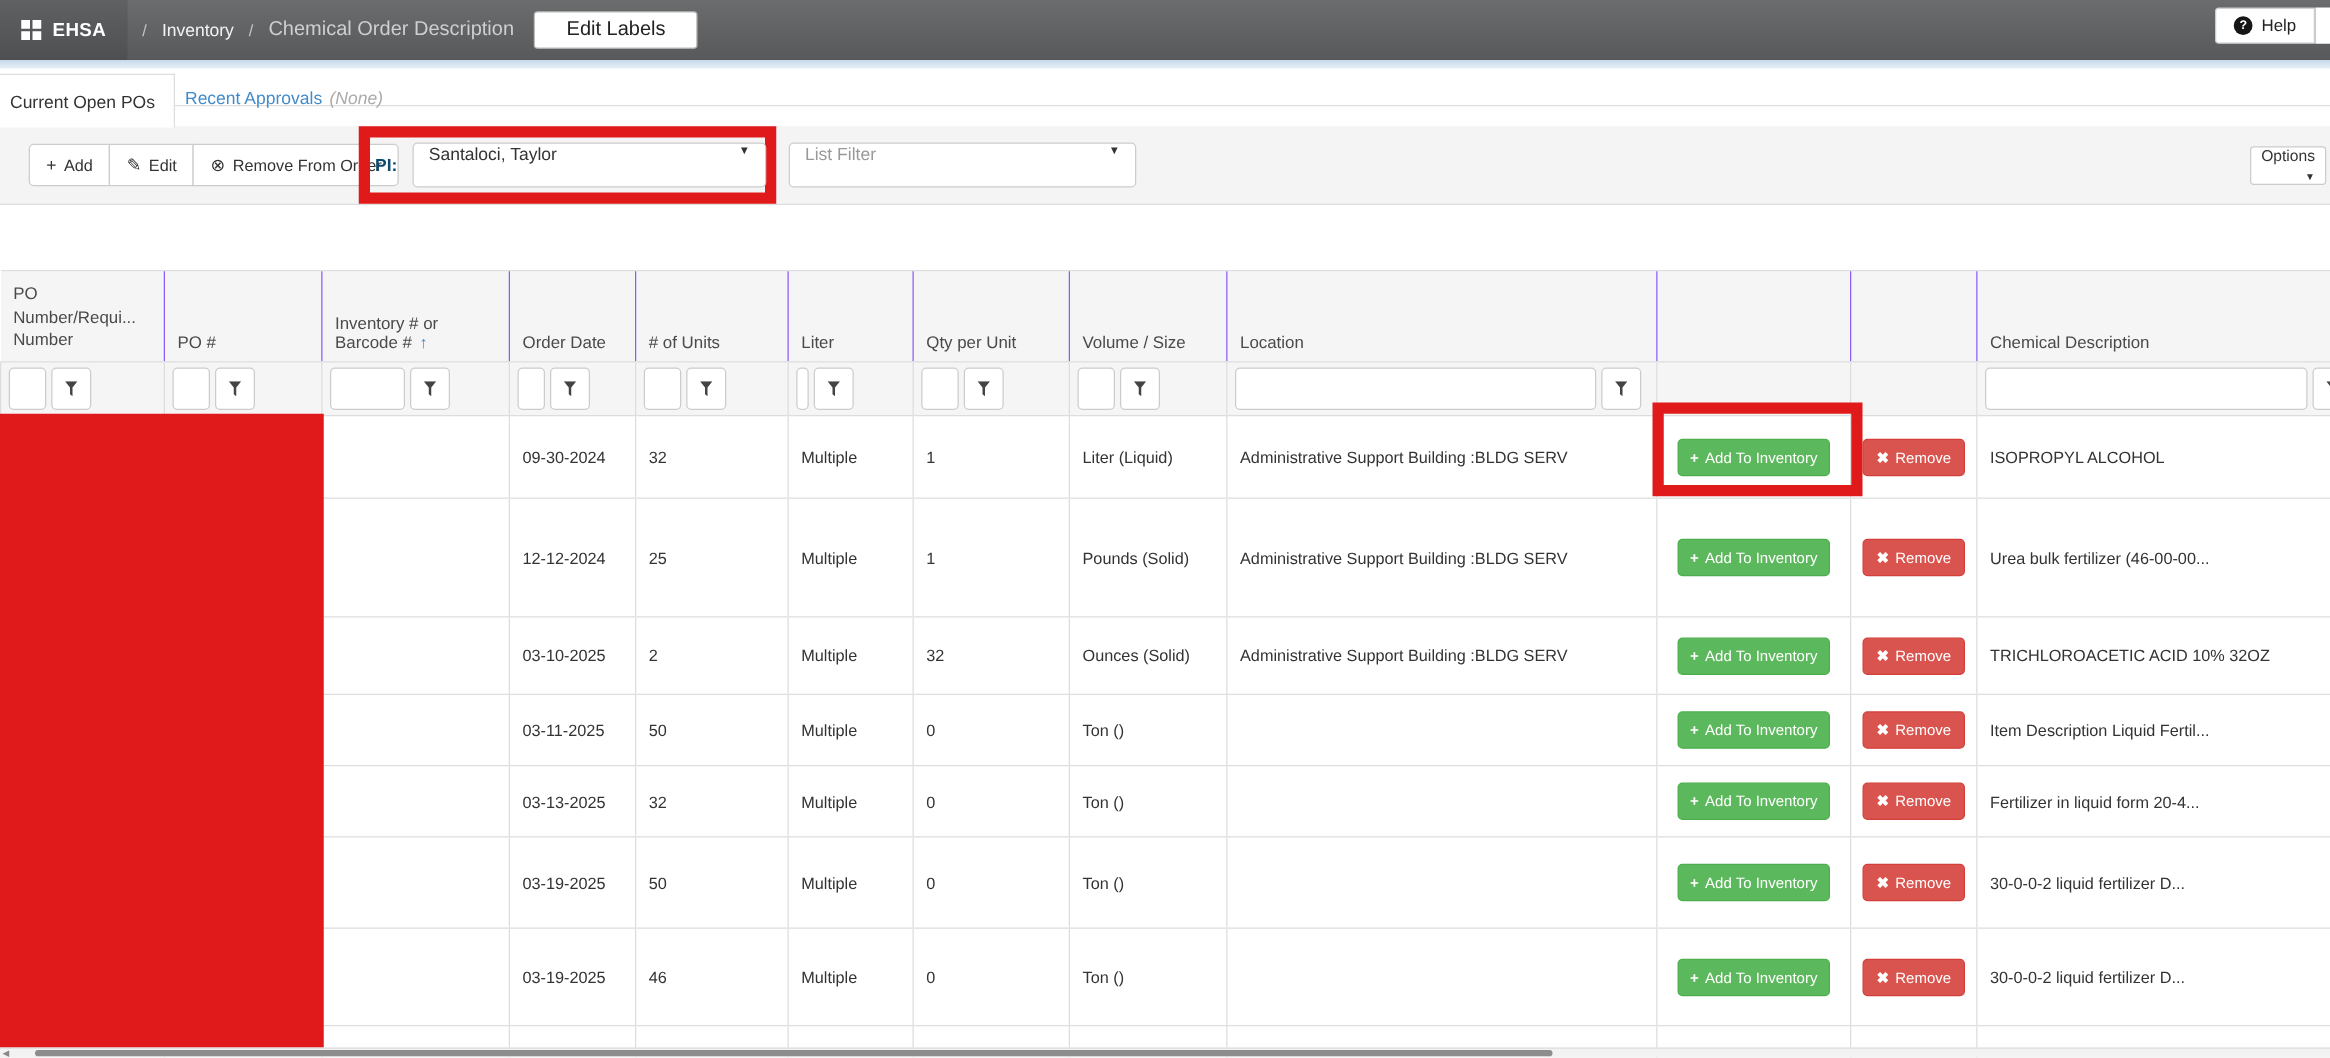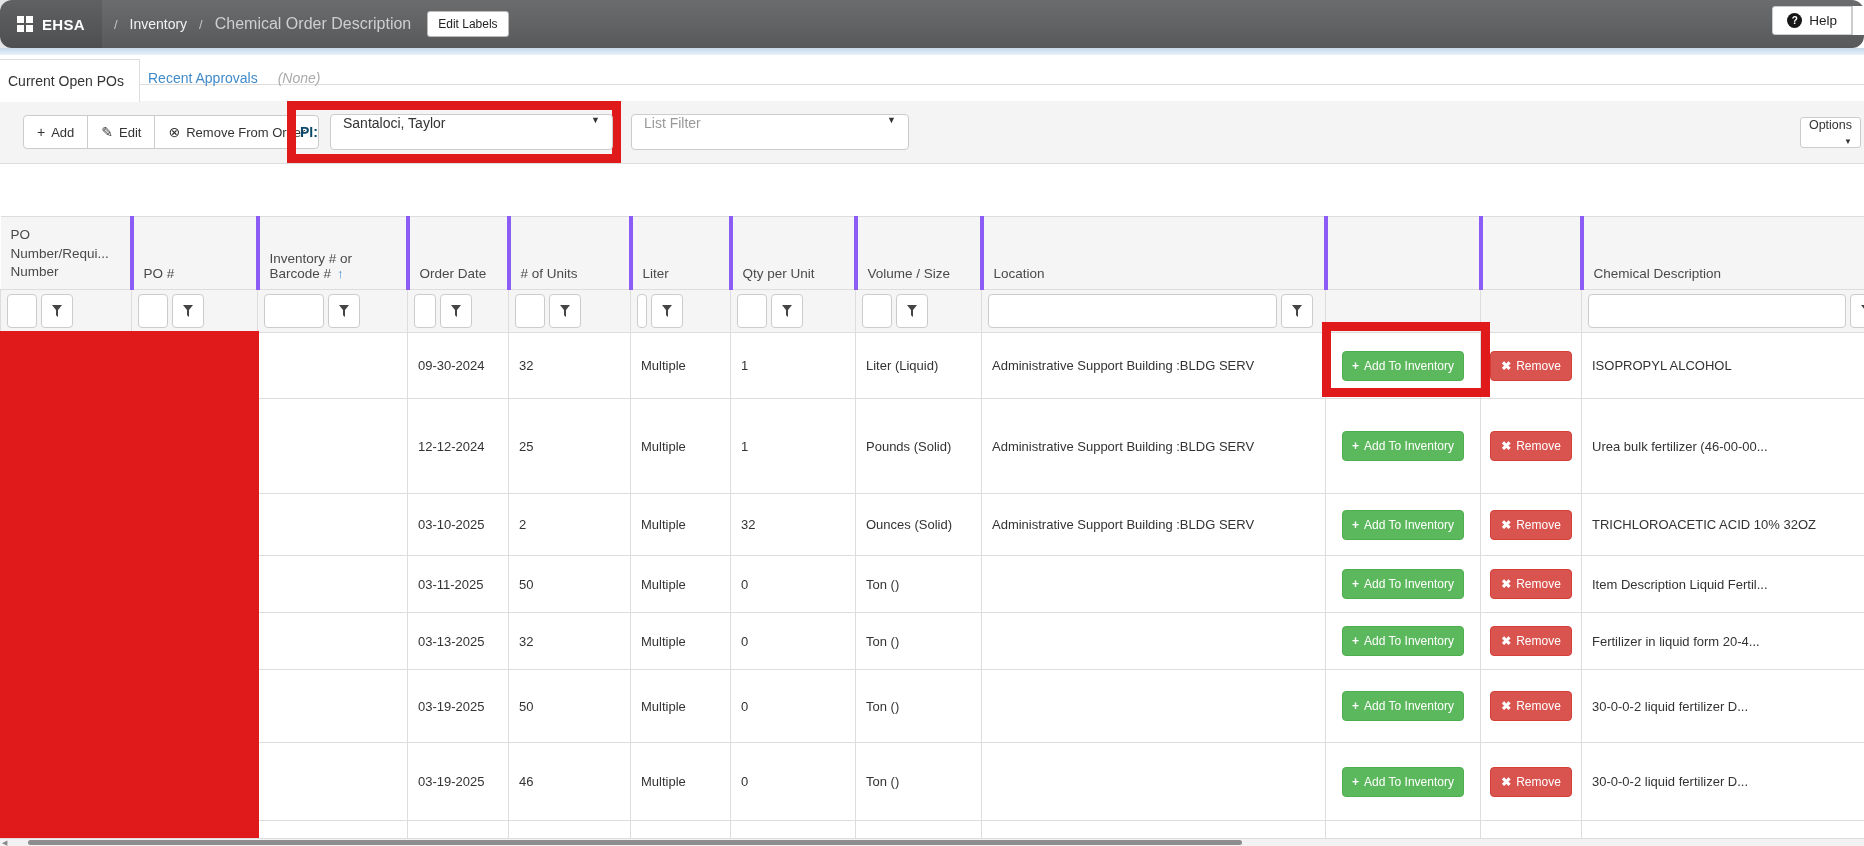--- a/index.html
+++ b/index.html
@@ -4,52 +4,52 @@
 <style>
   * { margin:0; padding:0; box-sizing:border-box; }
   html,body { background:#e8e8e8; }
   .screen {
     position:relative; width:1864px; height:846px; overflow:hidden;
     background:#fff; font-family:"Liberation Sans", sans-serif; color:#333;
   }
   
   .topbar {
     position:absolute; top:0; left:0; right:0; height:48px;
-    background:linear-gradient(#6a6c6e,#57595b); display:flex; align-items:center;border-radius:12px;
+    background:linear-gradient(#6a6c6e,#57595b); display:flex; align-items:center;
   }
   .brand { display:flex; align-items:center; gap:9px; height:100%; padding:0 17px; background:rgba(0,0,0,.10); }
   .grid-icon { display:grid; grid-template-columns:7px 7px; grid-template-rows:7px 7px; gap:2px; }
   .grid-icon i { background:#fff; }
   .brand-name { color:#fff; font-weight:bold; font-size:15px; letter-spacing:.3px; }
   .crumb-sep { color:#c3c5c7; margin:0 12px; font-size:13px; }
   .crumb { color:#f2f3f4; font-size:14px; }
   .page-title { color:#cdcfd1; font-size:16px; }
   .edit-labels-btn {
     margin-left:16px; background:#fff; border:1px solid #bbb; border-radius:3px;
-    font-size:12px; padding:5px 10px; color:#222; cursor:pointer;
+    font-size:16px; padding:5px 25px; color:#222; cursor:pointer;
   }
   .topbar-right { position:absolute; right:-26px; top:6px; display:flex; }
   .help-btn {
     background:#fff; border:1px solid #ccc; border-radius:3px 0 0 3px; padding:6px 14px;
     font-size:13.5px; color:#222; display:flex; align-items:center; gap:7px; cursor:pointer;
   }
   .help-icon { width:15px; height:15px; border-radius:50%; background:#161616; color:#fff; font-size:10px;
     font-weight:bold; display:flex; align-items:center; justify-content:center; }
   .edge-sliver { width:38px; background:#fff; border-left:1px solid #ccc; border-radius:0 3px 3px 0; }
   
   .bluebar { position:absolute; top:48px; left:0; right:0; height:7px; background:linear-gradient(#c6d8ea,#e9f2f9); }
   
   .tabs { position:absolute; top:55px; left:0; right:0; height:30px; background:#fff; border-bottom:1px solid #ddd; }
   .tab-active {
     position:absolute; left:-8px; top:4px; height:43px; padding:0 15px; background:#fff;
     border:1px solid #ddd; border-bottom:none; display:flex; align-items:center;
     font-size:14px; color:#333; z-index:2; cursor:pointer;
   }
   .tab-inactive { position:absolute; left:148px; top:15px; font-size:14px; color:#428bca; cursor:pointer; }
-  .tab-suffix { color:#aaa; font-style:italic; margin-left:16px; }
+  .tab-suffix { color:#aaa; font-style:italic; margin-left:2px; }
   
   .toolbar { position:absolute; top:101px; left:0; right:0; height:63px; background:#f4f4f4; border-bottom:1px solid #ddd; }
   .btn-group { position:absolute; left:23px; top:14px; display:flex; }
   .tb-btn { background:#fff; border:1px solid #ccc; height:34px; padding:0 13px; margin-left:-1px;
     display:flex; align-items:center; gap:6px; font-size:13px; color:#333; cursor:pointer; white-space:nowrap; }
   .tb-btn:first-child { border-radius:4px 0 0 4px; margin-left:0; }
   .tb-btn:last-child { border-radius:0 4px 4px 0; }
   .tb-ico { font-size:14px; color:#333; }
   .pi-annotation { position:absolute; left:287px; top:101px; width:334px; height:62px; border:9px solid #e01a1a; z-index:5; }
   .pi-label { position:absolute; left:300px; top:124px; font-size:14px; font-weight:bold; color:#0c4a6e; z-index:6; }
@@ -61,21 +61,21 @@
   .options-btn { position:absolute; right:3px; top:16px; height:31px; background:#fff; border:1px solid #ccc;
     border-radius:3px; font-size:12.5px; color:#333; display:flex; align-items:center; gap:5px; padding:0 8px; cursor:pointer;flex-direction:column; }
   .options-btn .caret { font-size:8px; }
   
   .group-bar { position:absolute; top:164px; left:0; right:0; height:52px; background:#f4f4f4; }
   .group-hint { position:absolute; left:16px; top:18px; font-size:13px; color:#333; }
   
   .grid-wrap { position:absolute; top:216px; left:0; width:1864px; overflow:hidden; }
   table { border-collapse:collapse; table-layout:fixed; width:1881px; }
   thead { background:#f5f5f5; }
-  th { border-top:1px solid #ddd; border-bottom:1px solid #ddd; border-left:4px solid #8b5cf6;
+  th { border-top:1px solid #ddd; border-bottom:1px solid #ddd; border-left:1px solid #8b5cf6;
     font-weight:normal; font-size:13.5px; color:#4a4a4a; text-align:left; vertical-align:bottom;
     padding:6px 10px 8px 10px; height:73px; cursor:pointer; }
   th:first-child, td:first-child { border-left:none; }
   .th-narrow-inner { width:84px; line-height:1.35; }
   .sort-arrow { color:#428bca; font-size:13px; margin-left:6px; }
   .filter-row td { background:#f5f5f5; border-bottom:1px solid #ddd; border-left:1px solid #ddd;
     height:42px; padding:4px 6px; vertical-align:middle; white-space:nowrap; }
   .f-input { height:34px; border:1px solid #ccc; border-radius:4px; background:#fff; vertical-align:middle; }
   .f-btn { width:32px; height:34px; border:1px solid #ccc; border-radius:4px; background:#fff; margin-left:4px;
     display:inline-flex; align-items:center; justify-content:center; vertical-align:middle; cursor:pointer; }

